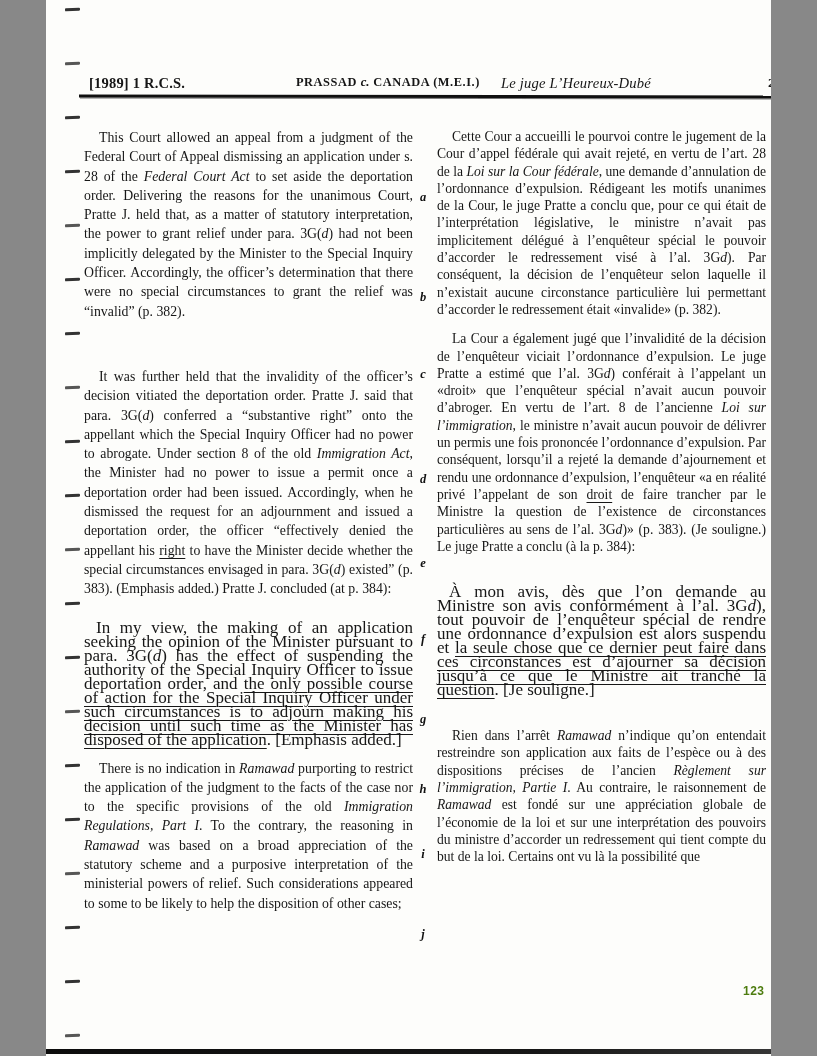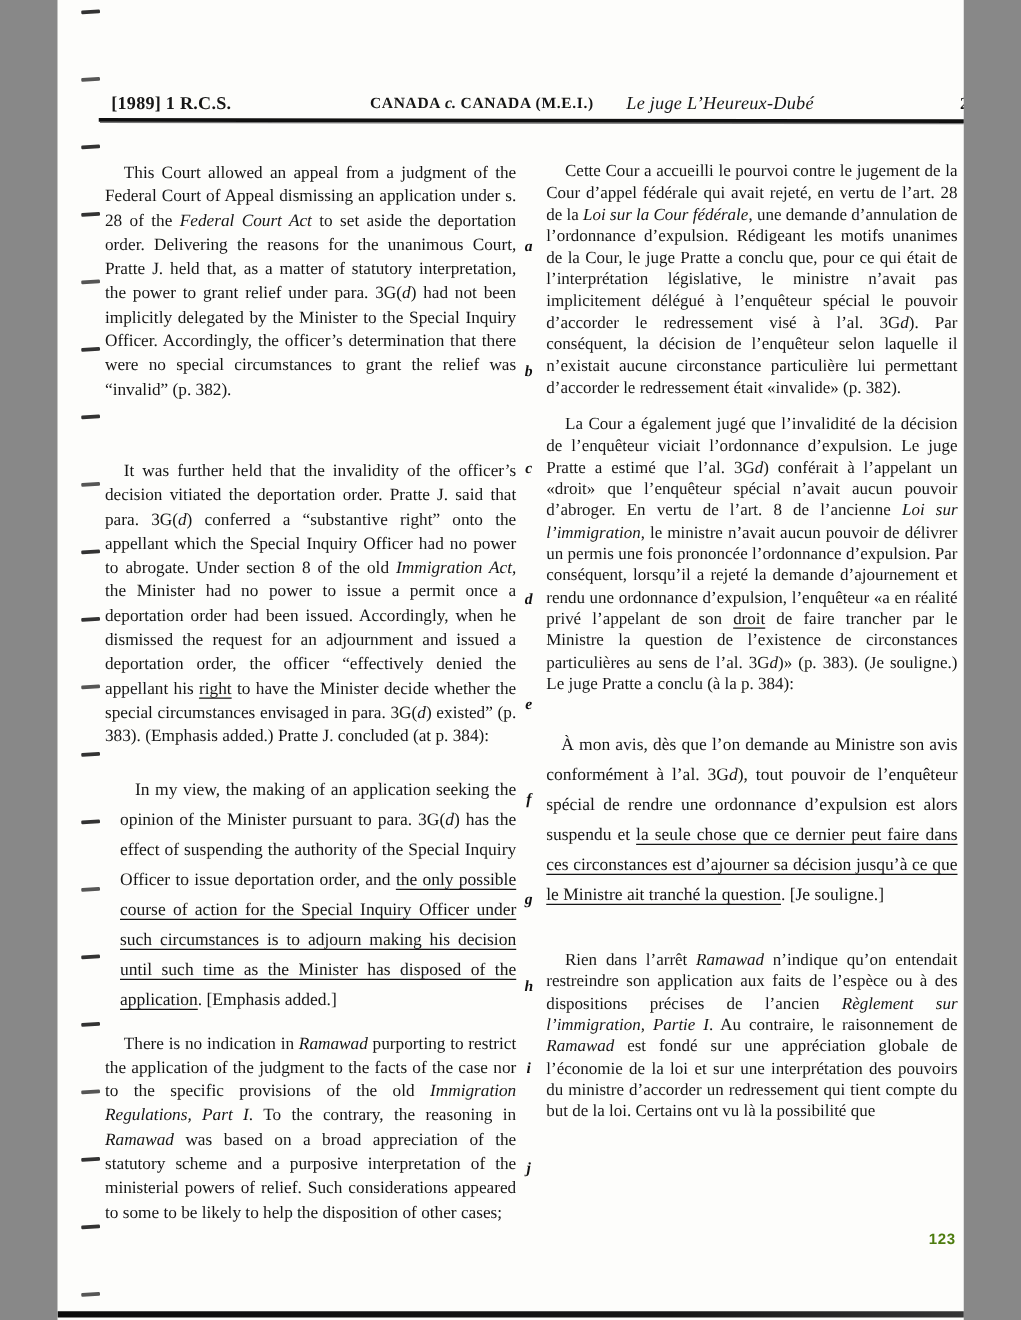--- a/index.html
+++ b/index.html
@@ -16,22 +16,22 @@
   .hdr-judge { left:455px; font-size:14.6px; font-style:italic; font-weight:400; letter-spacing:.2px; }
   .hdr-page { left:722px; font-size:13.5px; font-weight:600; }
   .hdr-rule { position:absolute; left:33px; top:95px; width:762px; height:3px;
     background:#101010; transform:rotate(.08deg); box-shadow:0 2px 0 -1px #777; }
   
   .col { position:absolute; top:128px; width:329px; text-align:justify; }
   .col.left  { left:38px;  font-size:13.8px; line-height:19.3px; }
   .col.right { left:391px; font-size:13.6px; line-height:17.3px; }
   .col p { margin:0 0 12px 0; text-indent:15px; }
   .col p.opening { text-indent:0; }
-  .col p.quote { font-size:14px; line-height:24px; text-indent:12px; }
-  .col.left  p.quote { margin-top:22px;margin-left:12px; }
+  .col p.quote { font-size:17px; line-height:14px; text-indent:12px; }
+  .col.left  p.quote { margin-top:22px; }
   .col.right p.quote { margin-top:30px; margin-bottom:30px; }
   .col.left  p.section-break { margin-top:46px; }
   .col.right p.section-break { margin-top:10px; }
   .col u { text-underline-offset:2.5px; text-decoration-thickness:1px; }
   
   .margin-letter { position:absolute; left:369px; width:16px; text-align:center;
     font-style:italic; font-weight:700; font-size:12.5px; color:#111; }
   
   .watermark { position:absolute; left:647px; top:336px; width:220px; height:20px;
     transform:rotate(-90deg); transform-origin:center;
@@ -46,21 +46,21 @@
     background:#1d1d1d; border-radius:1px; transform:rotate(-3deg); opacity:.88; }
   .bottom-bar { position:absolute; left:0; top:1049px; width:817px; height:5px;
     background:linear-gradient(90deg,#0c0c0c 0%,#161616 60%,#3a3a3a 93%,#6a6a6a 100%); }
 </style>
 </head>
 <body>
 
 <div class="page">
 
   <div class="hdr-item hdr-volume">[1989] 1 R.C.S.</div>
-  <div class="hdr-item hdr-case"><span>CANADA </span><i>c.</i><span> CANADA (M.E.I.)</span></div>
+  <div class="hdr-item hdr-case"><span>PRASSAD </span><i>c.</i><span> CANADA (M.E.I.)</span></div>
   <div class="hdr-item hdr-judge">Le juge L’Heureux-Dubé</div>
   <div class="hdr-item hdr-page">260</div>
   <div class="hdr-rule"></div>
 
   <div class="col left">
       <p class="body"><span>This Court allowed an appeal from a judgment of the Federal Court of Appeal dismissing an application under s. 28 of the </span><i>Federal Court Act</i><span> to set aside the deportation order. Delivering the reasons for the unanimous Court, Pratte J. held that, as a matter of statutory interpretation, the power to grant relief under para. 3G(</span><i>d</i><span>) had not been implicitly delegated by the Minister to the Special Inquiry Officer. Accordingly, the officer’s determination that there were no special circumstances to grant the relief was “invalid” (p. 382).</span></p>
       <p class="body section-break"><span>It was further held that the invalidity of the officer’s decision vitiated the deportation order. Pratte J. said that para. 3G(</span><i>d</i><span>) conferred a “substantive right” onto the appellant which the Special Inquiry Officer had no power to abrogate. Under section 8 of the old </span><i>Immigration Act</i><span>, the Minister had no power to issue a permit once a deportation order had been issued. Accordingly, when he dismissed the request for an adjournment and issued a deportation order, the officer “effectively denied the appellant his </span><u>right</u><span> to have the Minister decide whether the special circumstances envisaged in para. 3G(</span><i>d</i><span>) existed” (p. 383). (Emphasis added.) Pratte J. concluded (at p. 384):</span></p>
       <p class="quote"><span>In my view, the making of an application seeking the opinion of the Minister pursuant to para. 3G(</span><i>d</i><span>) has the effect of suspending the authority of the Special Inquiry Officer to issue deportation order, and </span><u>the only possible course of action for the Special Inquiry Officer under such circumstances is to adjourn making his decision until such time as the Minister has disposed of the application</u><span>. [Emphasis added.]</span></p>
       <p class="body"><span>There is no indication in </span><i>Ramawad</i><span> purporting to restrict the application of the judgment to the facts of the case nor to the specific provisions of the old </span><i>Immigration Regulations, Part I</i><span>. To the contrary, the reasoning in </span><i>Ramawad</i><span> was based on a broad appreciation of the statutory scheme and a purposive interpretation of the ministerial powers of relief. Such considerations appeared to some to be likely to help the disposition of other cases;</span></p>
     </div>

